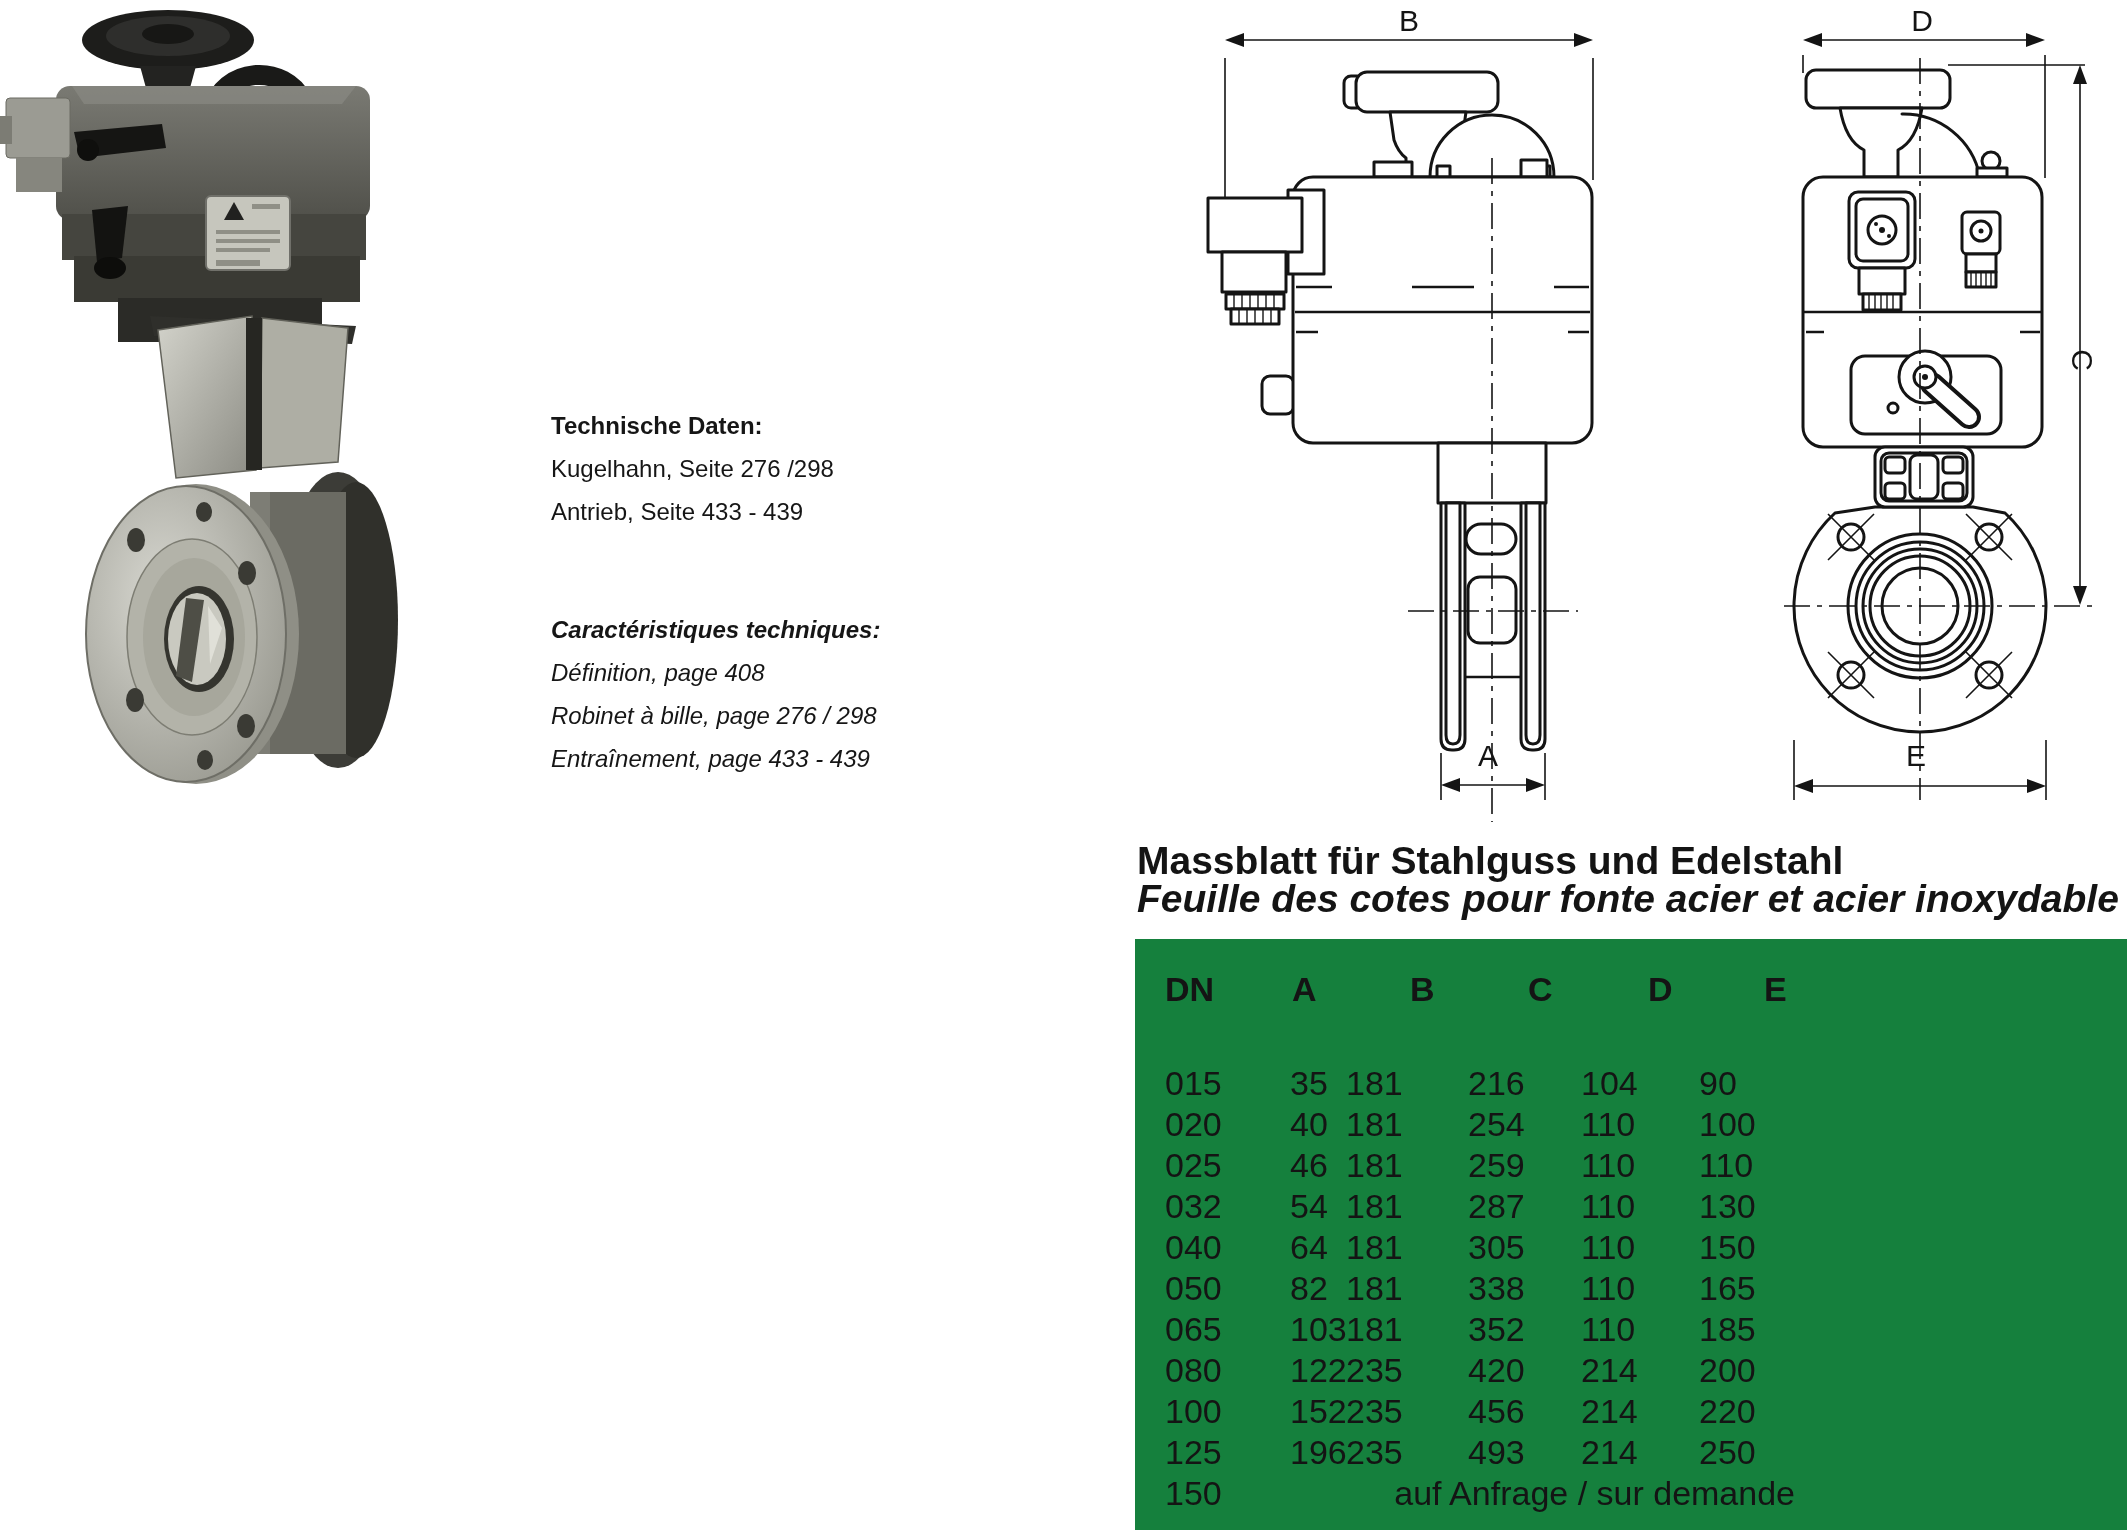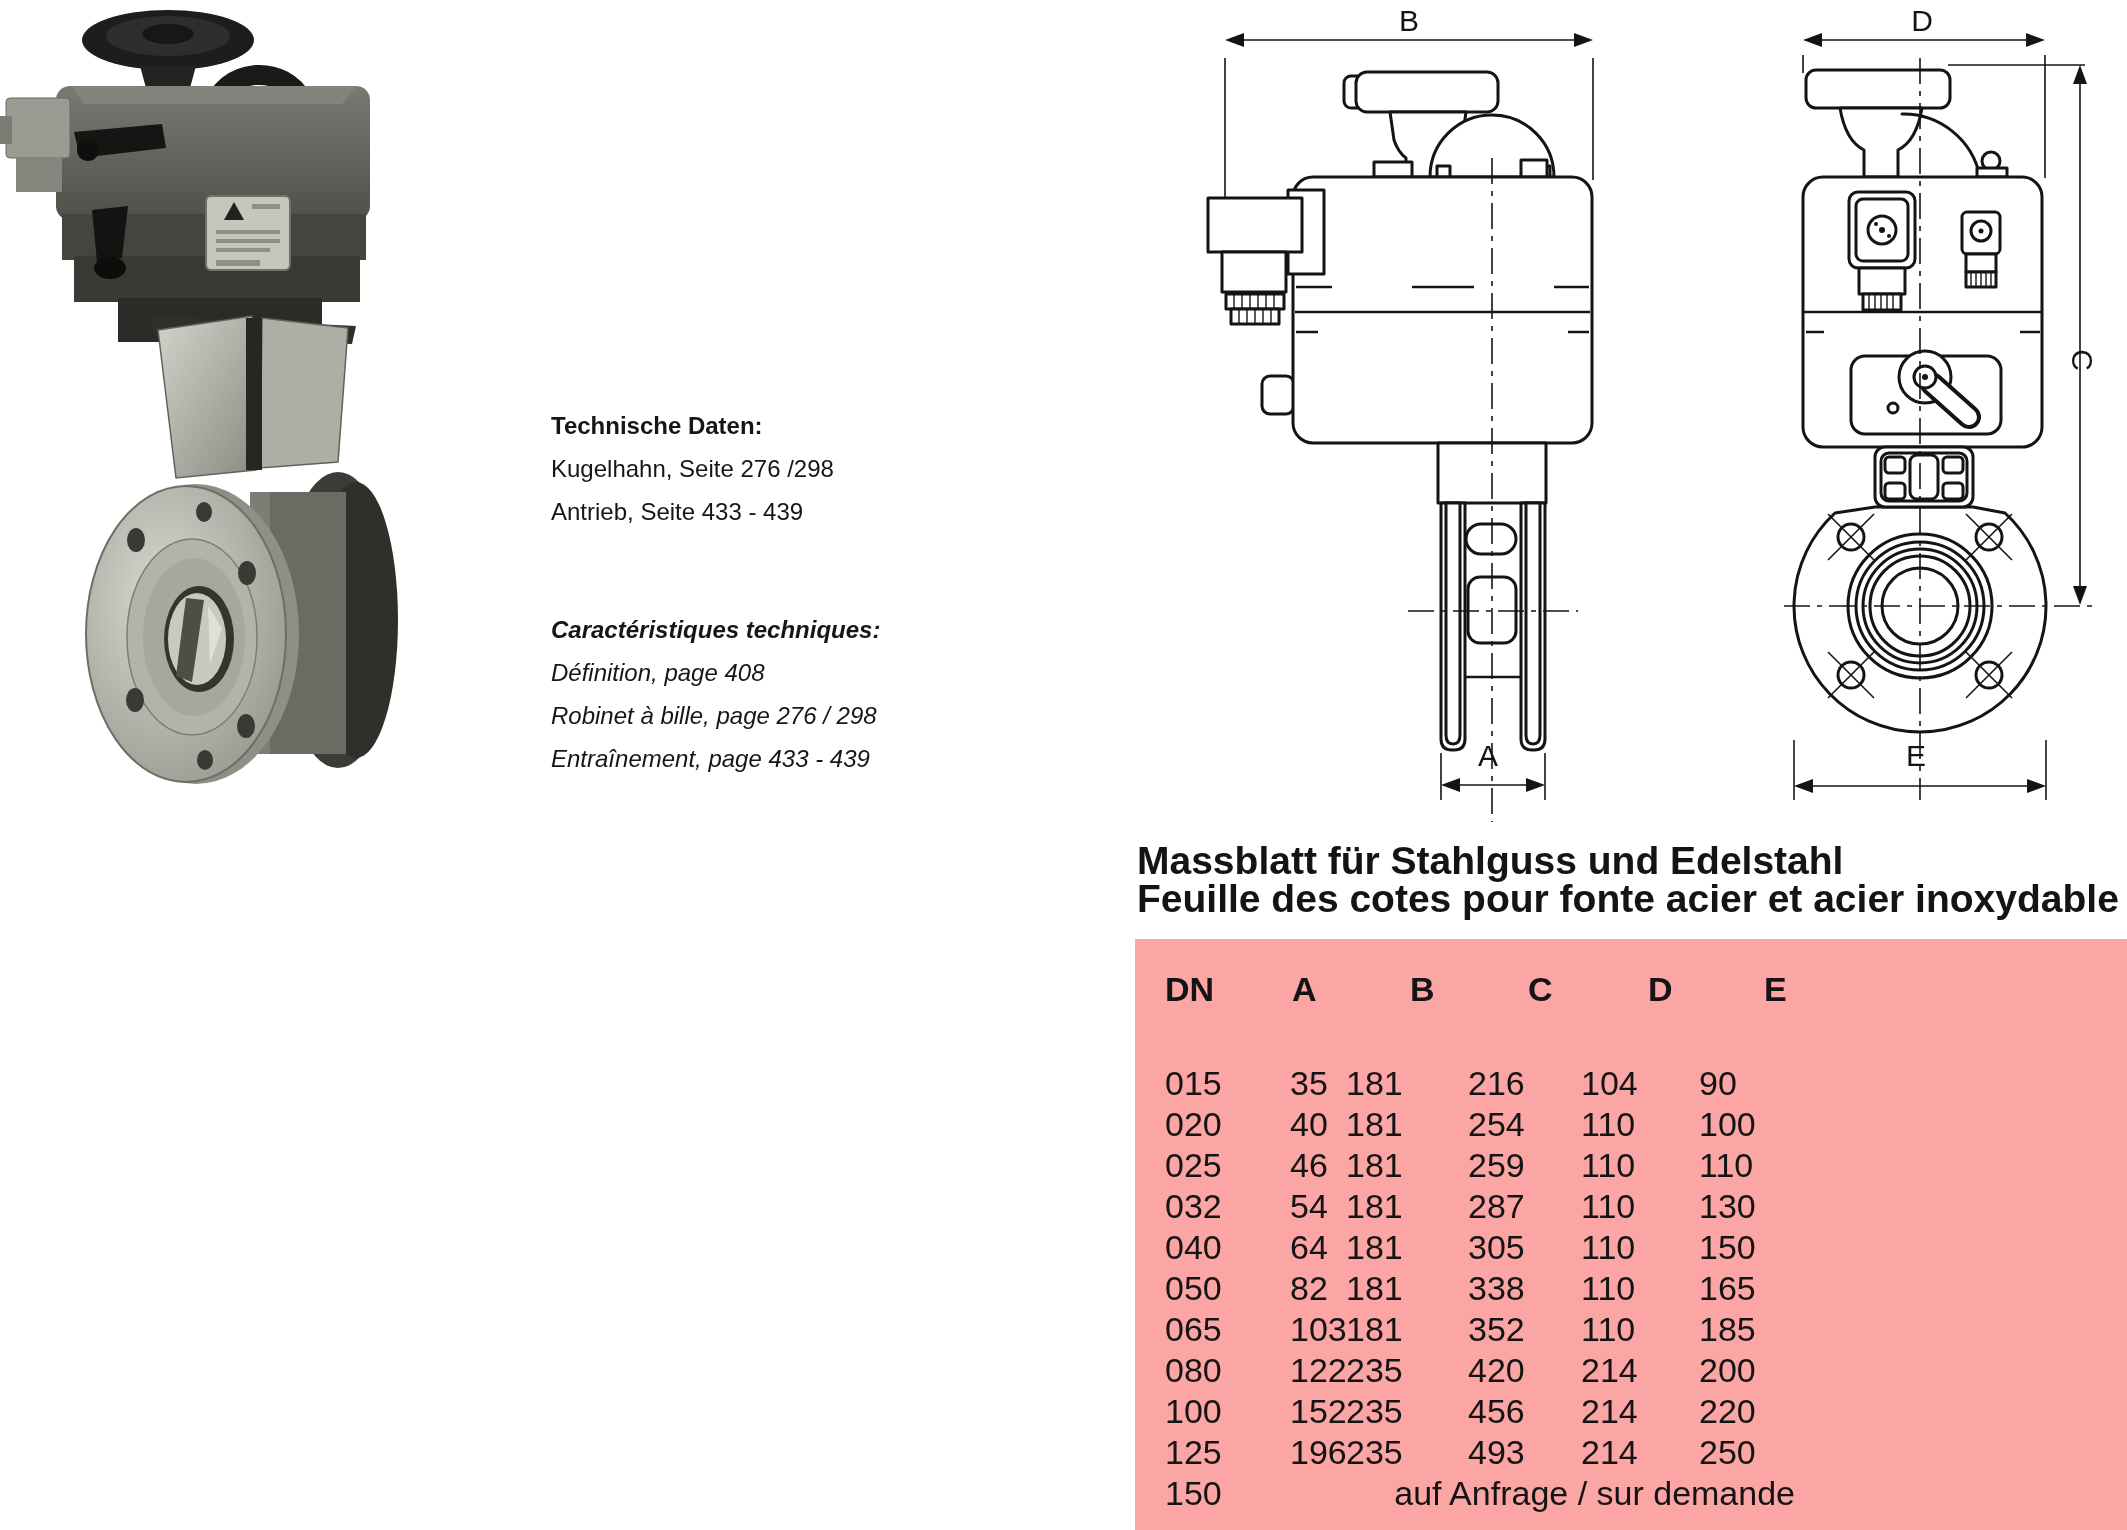--- a/index.html
+++ b/index.html
@@ -17,22 +17,22 @@
   .draw .ln{stroke:#141414;stroke-width:3;fill:#ffffff;stroke-linejoin:round;stroke-linecap:round;}
   .draw .ln-open{stroke:#141414;stroke-width:3;fill:none;stroke-linejoin:round;stroke-linecap:round;}
   .draw .seam{stroke:#141414;stroke-width:2.4;fill:none;}
   .draw .thin{stroke:#141414;stroke-width:1.6;fill:none;}
   .draw .rib{stroke:#141414;stroke-width:1.4;fill:none;}
   .draw .arrow{fill:#141414;stroke:none;}
   .draw .cline{stroke:#141414;stroke-width:1.6;fill:none;stroke-dasharray:26 7 5 7;}
 
   
   .tbl-title{left:1137px;top:842px;font-size:39px;line-height:38px;font-weight:bold;width:990px;}
-  .tbl-title .t-fr{}
-  .panel{left:1135px;top:939px;right:0;bottom:0;background:#fca5a5;
+  .tbl-title .t-fr{font-style:italic;}
+  .panel{left:1135px;top:939px;right:0;bottom:0;background:#15803d;
          padding:28px 0 0 30px;box-sizing:border-box;}
   table{border-collapse:collapse;width:100%;table-layout:fixed;}
   th,td{padding:0;margin:0;font-size:34px;white-space:nowrap;vertical-align:middle;}
   thead th{font-weight:bold;text-align:left;height:44px;}
   tbody td{height:41px;}
   tr.spacer td{height:52px;}
   .c-dn{text-align:left;}
   .num{}
   .note{text-align:right;}
   .hA{padding-left:2px;}.hB{padding-left:64px;}.hC{padding-left:60px;}

